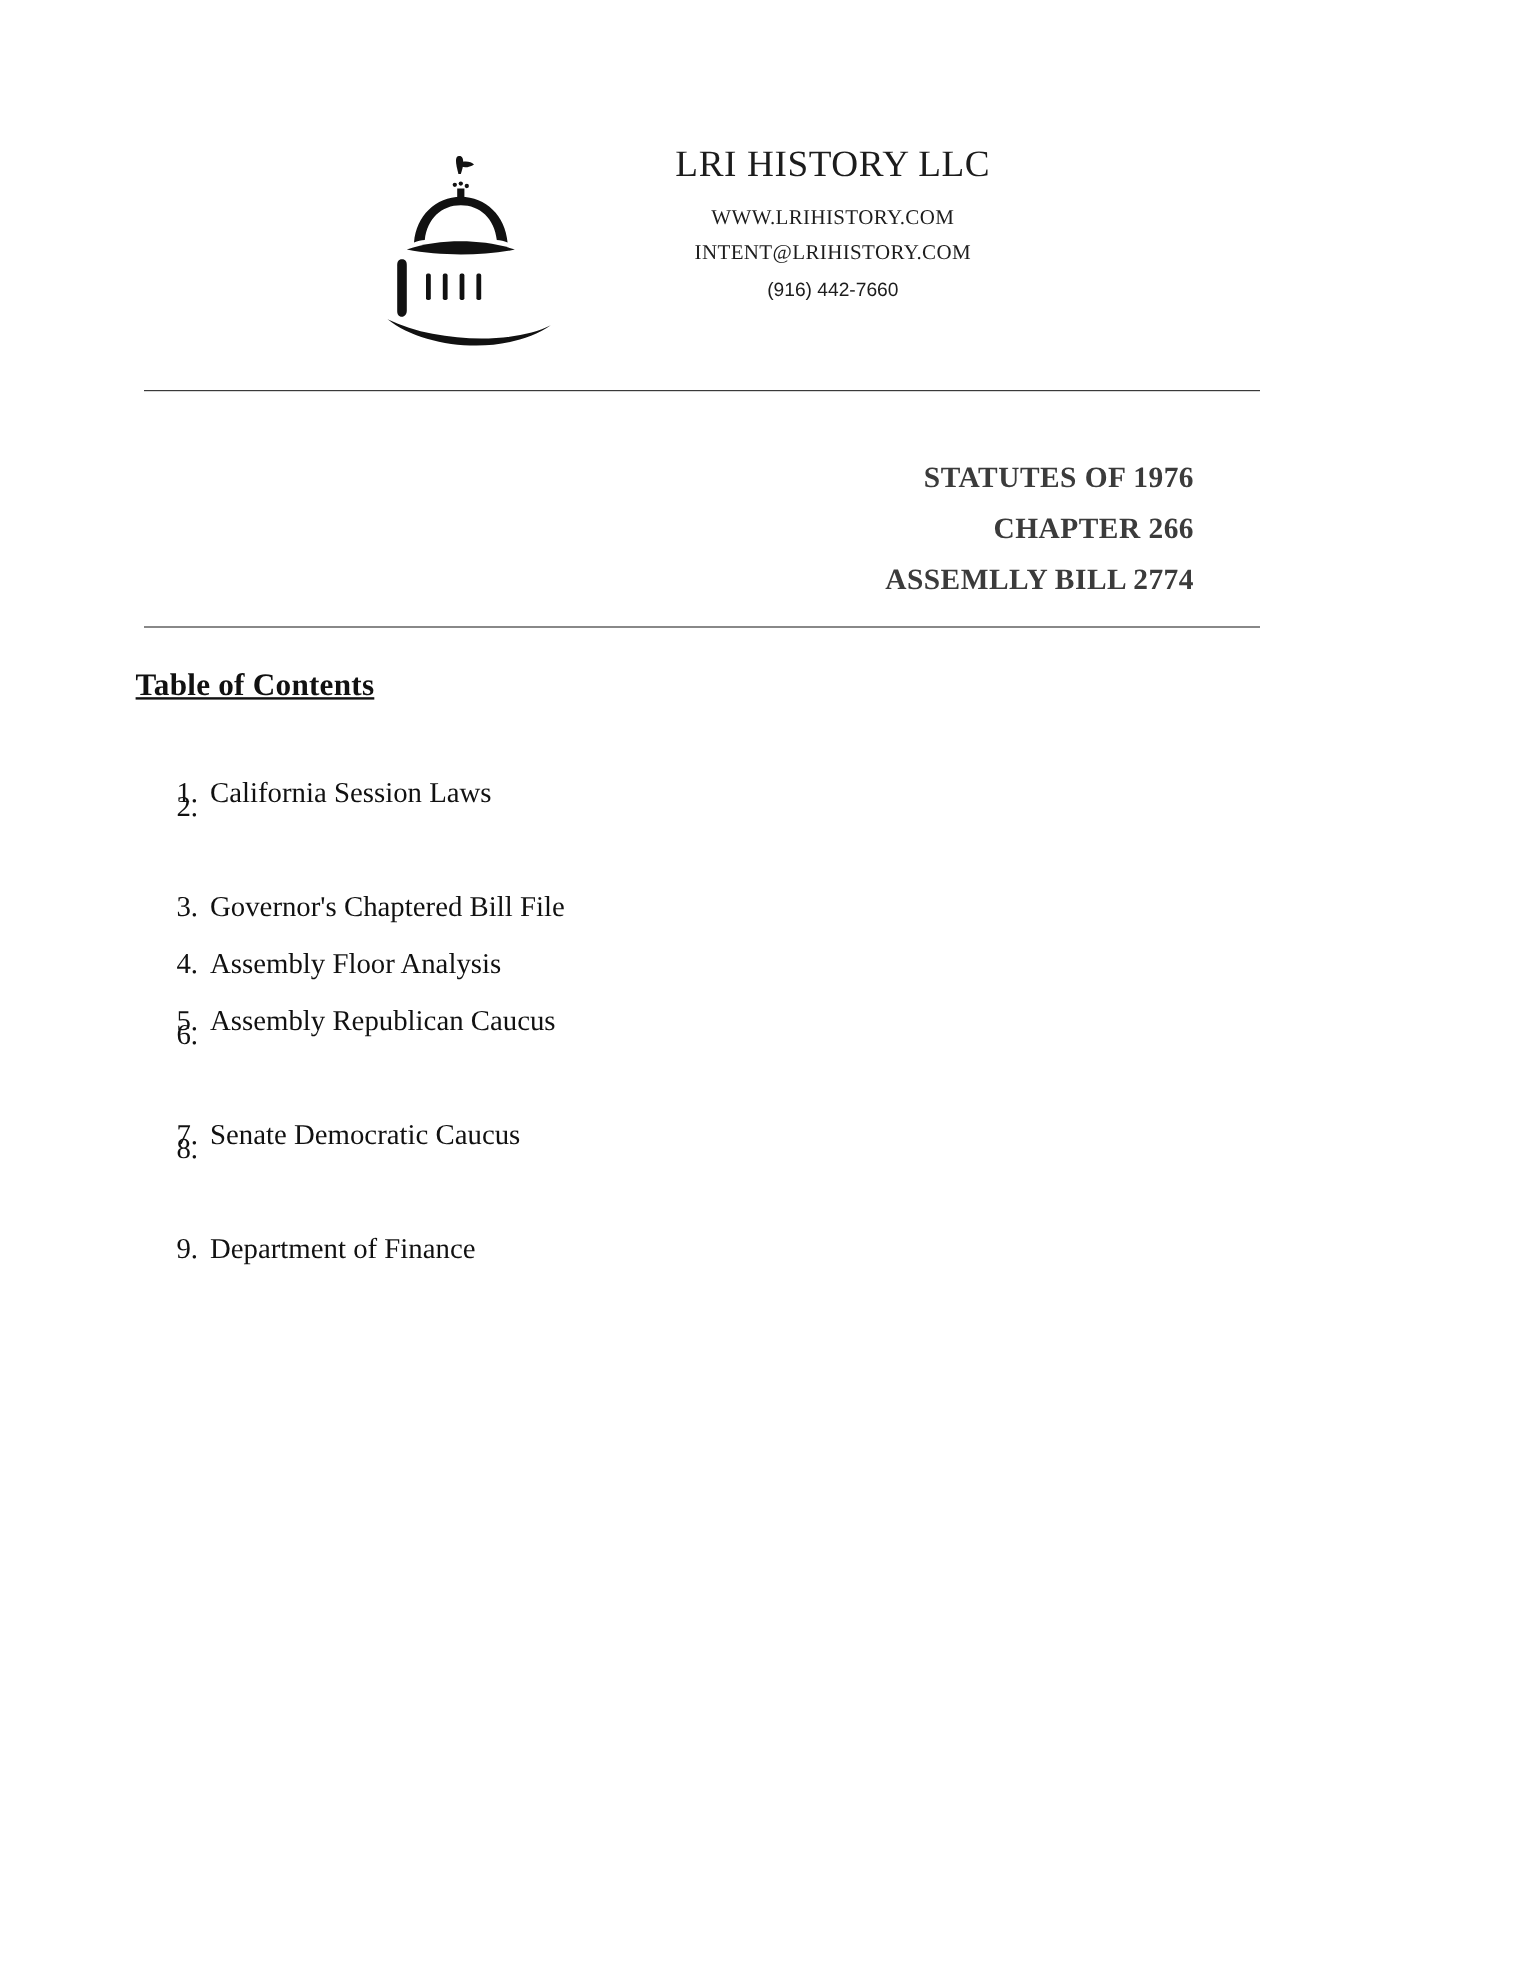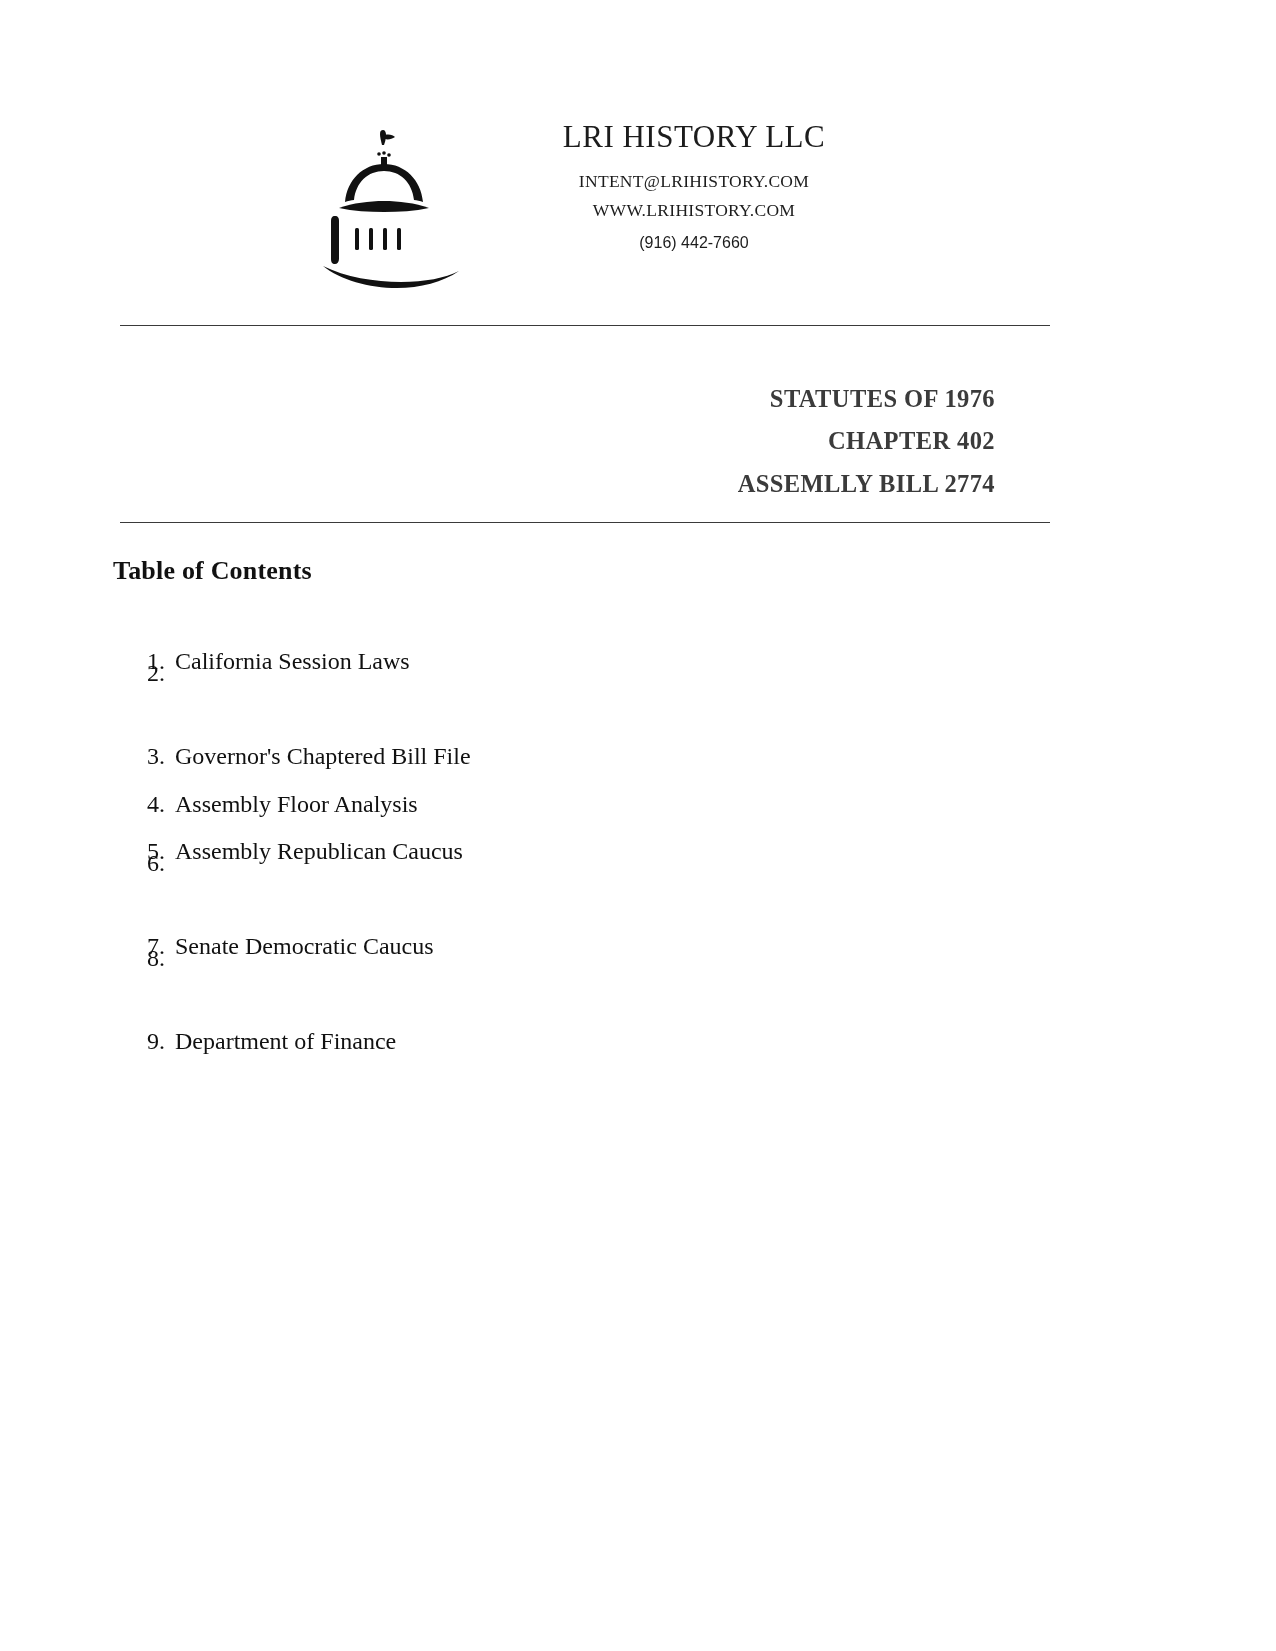--- a/index.html
+++ b/index.html
@@ -100,20 +100,21 @@
 
   
   .toc-title {
     position: absolute;
     top: 556px;
     left: 113px;
     font-size: 26px;
     font-weight: bold;
     color: #111111;
     letter-spacing: 0.2px;
+    text-decoration: underline;
   }
   .toc-list {
     position: absolute;
     top: 613px;
     left: 113px;
     width: 800px;
     margin: 0;
     padding: 0;
     list-style: none;
   }
@@ -168,32 +169,32 @@
 
           <path d="M26 92 c3 0 4 2 4 5 l0 38 c0 3 -2 5 -4 5 c-3 0 -4 -2 -4 -5 l0 -38 c0 -3 1 -5 4 -5 z"></path>
 
           <path d="M14 142 c22 11 52 16 78 16 c24 0 44 -4 58 -11 c-16 11 -39 17 -62 17 c-28 0 -57 -8 -74 -22 z"></path>
         </g>
       </svg>
     </div>
 
     <div class="letterhead-text">
       <div class="company-name">LRI HISTORY LLC</div>
+      <div class="contact-line">WWW.LRIHISTORY.COM</div>
       <div class="contact-line">INTENT@LRIHISTORY.COM</div>
-      <div class="contact-line">WWW.LRIHISTORY.COM</div>
       <div class="phone-line">(916) 442-7660</div>
     </div>
 
   </div>
 
   <div class="rule rule-top"></div>
 
   <div class="bill-heading">
     <div>STATUTES OF 1976</div>
-    <div>CHAPTER  402</div>
+    <div>CHAPTER  266</div>
     <div>ASSEMLLY BILL 2774</div>
   </div>
 
   <div class="rule rule-bottom"></div>
 
   <div class="toc-title">Table of Contents</div>
 
   <ul class="toc-list">
     <li class="toc-item">
       <span class="toc-num">1.</span>

